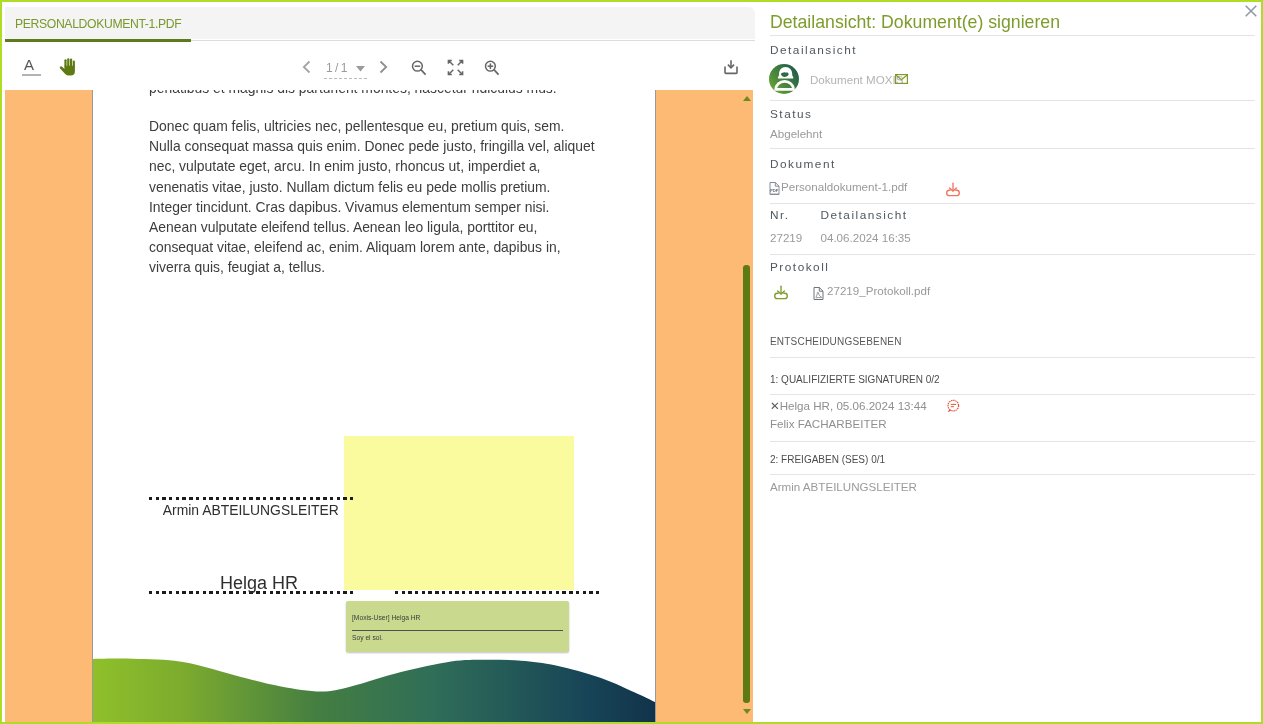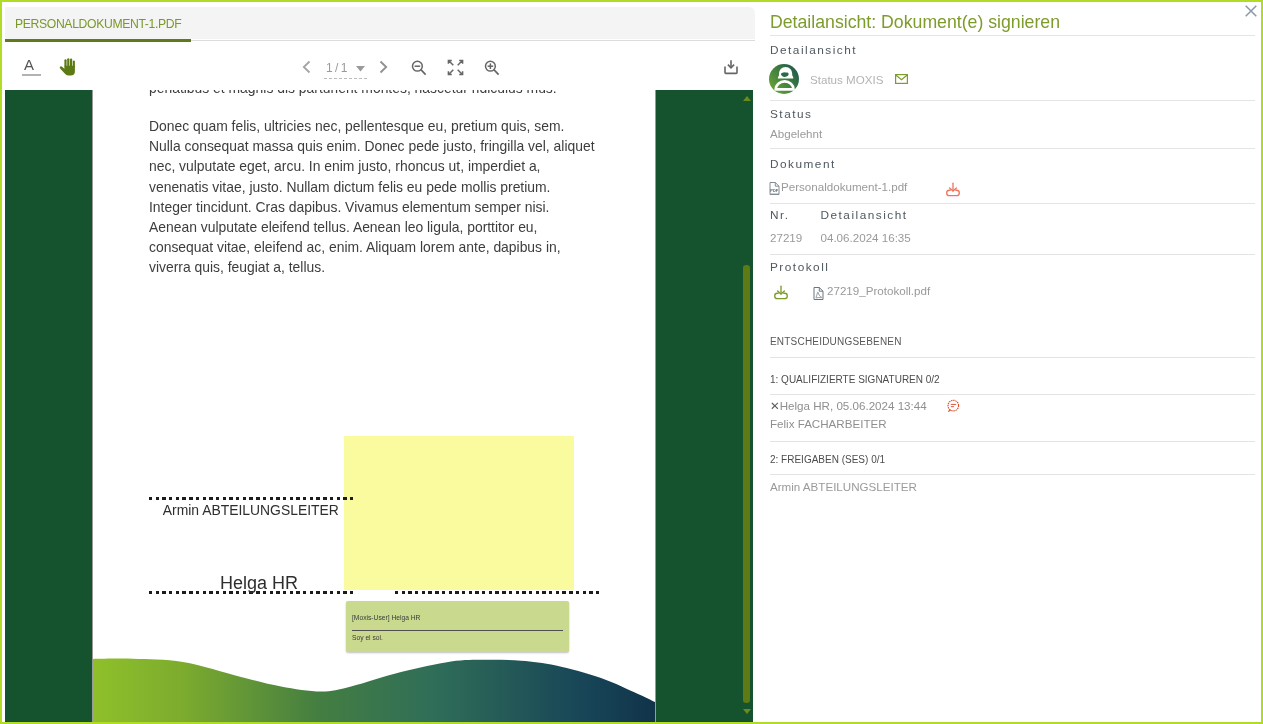--- a/index.html
+++ b/index.html
@@ -5,21 +5,21 @@
 html,body{width:1263px;height:724px;overflow:hidden}
 body{font-family:"Liberation Sans",sans-serif;background:#fff;position:relative}
 .abs{position:absolute}
 #frame{position:absolute;inset:0;border:2px solid #b0dc25;z-index:50;pointer-events:none}
 
 #tabbar{left:5px;top:7px;width:750px;height:32px;background:#f4f4f4;border-radius:0 6px 0 0}
 #tabtext{left:15px;top:16.5px;font-size:12.2px;color:#7a982b;letter-spacing:-.35px}
 #tabline{left:5px;top:39px;width:186px;height:3px;background:#5d7a1c}
 #tabline2{left:191px;top:40px;width:564px;height:1px;background:#dcdcdc}
 #toolbar{left:2px;top:42px;width:753px;height:48px;background:#fff;z-index:10}
-#content{left:5px;top:90px;width:748px;height:632px;background:#14532d}
+#content{left:5px;top:90px;width:748px;height:632px;background:#fdba74}
 #page{left:87px;top:-2px;width:564px;height:634px;background:#fff;border-left:1px solid #999;border-right:1px solid #999;overflow:hidden}
 #pdftext{left:56px;top:-9.7px;width:470px;font-size:13.9px;line-height:20.2px;color:#3d3d3d}
 #pdftext p{margin-bottom:18.8px}
 #pdftext p.p1{margin-bottom:17.5px}
 #yellow{left:250.5px;top:347.5px;width:230px;height:154px;background:#fafa9e}
 .dots{height:3.4px;background:repeating-linear-gradient(90deg,#1c1c1c 0 3.4px,transparent 3.4px 6.7px)}
 #dots1{left:56px;top:408.5px;width:205px}
 #dots2a{left:56px;top:503px;width:204px}
 #dots2b{left:302px;top:503px;width:204px}
 #armin{left:69.8px;top:414px;font-size:13.9px;color:#2e2e2e}
@@ -164,21 +164,21 @@
   </svg>
 <div class="abs sep" style="top:35px"></div>
 
 <h3 class="hd" id="hd-auf">Detailansicht</h3>
 <div class="abs" id="avatar"></div>
 <svg style="left:768.5px;top:63.5px;z-index:2" width="31" height="31" viewBox="0 0 31 31">
   <path fill="#fff" d="M16.6,3.1 c3.9,0 6.6,2.9 6.6,6.9 v1.3 l1.1,2.3 c.2,.5-.1,1-.65,1 h-14.1 c-.55,0-.85-.5-.65-1 l1.1-2.3 v-1.3 c0-4 2.7-6.9 6.6-6.9 z"></path>
   <path fill="#2e6847" d="M12.2,9.5 c1.2-.5 2.1-1.5 3.7-1.1 1.3,.35 2.6-.15 3.3,.55 .6,.65 .5,2.1-.35,2.9 -1.5,1.4-4.4,1.5-5.8,.2 -.85-.8-1.55-2.15-.85-2.55 z"></path>
   <path fill="none" stroke="#fff" stroke-width="2.7" stroke-linejoin="round" d="M6.7,25.4 a8.9,8.1 0 0 1 17.8,0 z"></path>
 </svg>
-<div class="val" id="manuela">Status MOXIS</div>
+<div class="val" id="manuela">Dokument MOXIS</div>
 <svg style="left:895px;top:74px" width="13" height="10" viewBox="0 0 13 10">
   <rect x=".6" y=".6" width="11.8" height="8.8" fill="none" stroke="#7e9c2c" stroke-width="1.2"></rect>
   <path d="M.8,1 L6.5,5.8 L12.2,1" fill="none" stroke="#7e9c2c" stroke-width="1.2"></path>
 </svg>
 <div class="abs sep" style="top:100px"></div>
 
 <h3 class="hd" id="hd-status">Status</h3>
 <div class="val" id="abgelehnt">Abgelehnt</div>
 <div class="abs sep" style="top:148px"></div>
 

